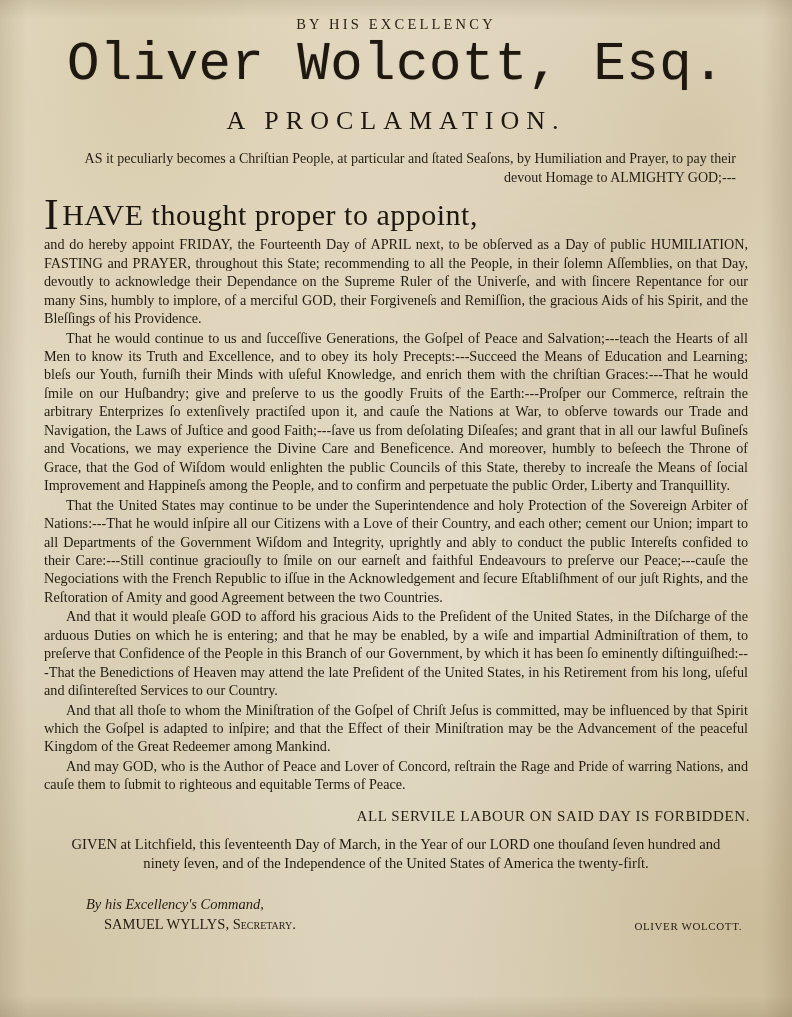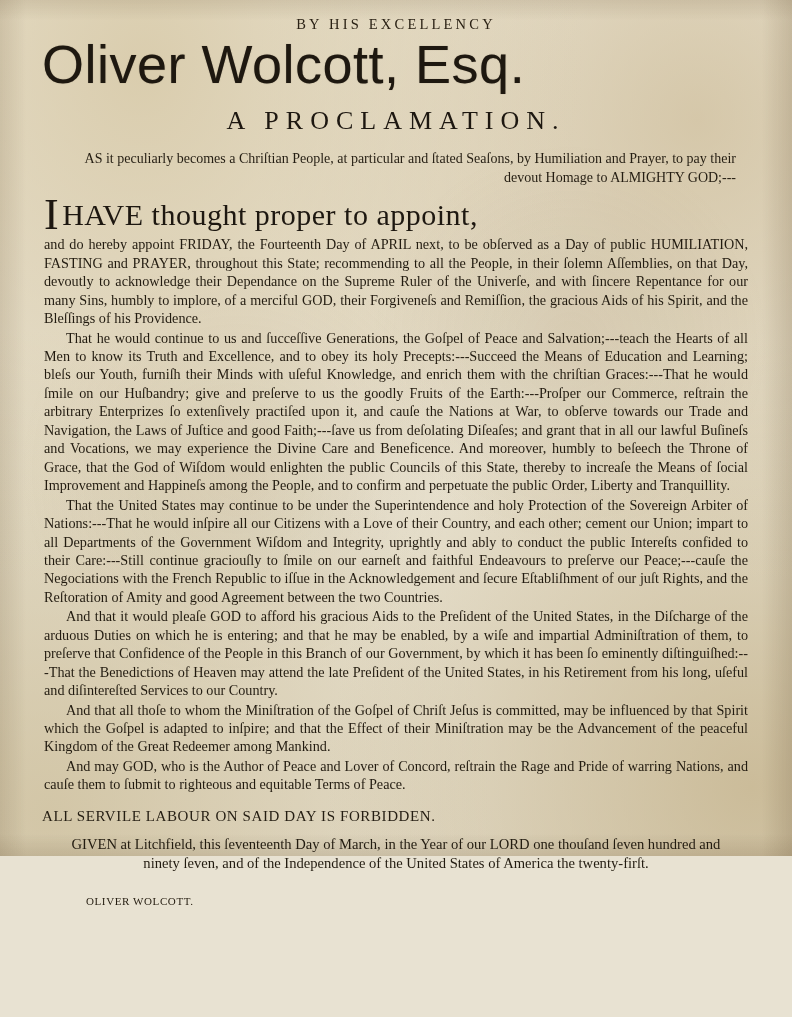--- a/index.html
+++ b/index.html
@@ -10,21 +10,21 @@
     width: 792px;
     height: 1017px;
     background: #e8e2d2;
     font-family: "Liberation Serif", serif;
     color: #241c10;
     overflow: hidden;
   }
   .page {
     position: relative;
     width: 792px;
-    height: 856px;
+    height: 1017px;
     box-sizing: border-box;
     padding: 14px 42px 10px 42px;
     background:
       radial-gradient(ellipse at 18% 8%, rgba(214,200,166,0.85) 0%, rgba(214,200,166,0) 48%),
       radial-gradient(ellipse at 88% 14%, rgba(203,186,150,0.7) 0%, rgba(203,186,150,0) 45%),
       radial-gradient(ellipse at 95% 92%, rgba(197,180,142,0.8) 0%, rgba(197,180,142,0) 40%),
       radial-gradient(ellipse at 6% 95%, rgba(205,191,156,0.75) 0%, rgba(205,191,156,0) 42%),
       linear-gradient(180deg, #efe9da 0%, #eae3d2 30%, #e6dfcc 62%, #e2dac6 100%);
   }
   .page:after {
@@ -45,23 +45,24 @@
 
   .excellency {
     text-align: center;
     font-size: 14.5px;
     letter-spacing: 3.2px;
     font-family: "Liberation Serif", serif;
     color: #2a2114;
     margin: 2px 0 2px 0;
   }
   .name {
+    text-align: center;
     font-size: 54px;
     line-height: 1.02;
-    font-family: Liberation Sans, sans-serif;
+    font-family: Liberation Mono, monospace;
     letter-spacing: 0.5px;
     margin: 4px 0 2px 0;
     color: #1e1810;
     text-shadow: 0 0 1px rgba(40,30,15,0.35);
   }
   .subtitle {
     text-align: center;
     font-size: 15.5px;
     letter-spacing: 0.4px;
     margin: 10px 0 6px 0;
@@ -103,21 +104,21 @@
   .dropcap {
     font-size: 44px;
     line-height: 0.85;
     vertical-align: -4px;
     margin-right: 3px;
   }
   .it { font-style: italic; }
   .sc { font-variant: small-caps; }
 
   .servile {
-    text-align: left;
+    text-align: right;
     font-variant: small-caps;
     font-size: 15px;
     letter-spacing: 0.6px;
     margin: 14px 0 10px 0;
     color: #241d12;
   }
   .given {
     font-size: 14.6px;
     line-height: 1.32;
     text-align: center;
@@ -171,17 +172,21 @@
       <p class="para">And that it would pleaſe GOD to afford his gracious Aids to the Preſident of the United States, in the Diſcharge of the arduous Duties on which he is entering; and that he may be enabled, by a wiſe and impartial Adminiſtration of them, to preſerve that Confidence of the People in this Branch of our Government, by which it has been ſo eminently diſtinguiſhed:---That the Benedictions of Heaven may attend the late Preſident of the United States, in his Retirement from his long, uſeful and diſintereſted Services to our Country.</p>
       <p class="para">And that all thoſe to whom the Miniſtration of the Goſpel of Chriſt Jeſus is committed, may be influenced by that Spirit which the Goſpel is adapted to inſpire; and that the Effect of their Miniſtration may be the Advancement of the peaceful Kingdom of the Great Redeemer among Mankind.</p>
       <p class="para">And may GOD, who is the Author of Peace and Lover of Concord, reſtrain the Rage and Pride of warring Nations, and cauſe them to ſubmit to righteous and equitable Terms of Peace.</p>
     </div>
 
     <div class="servile">ALL SERVILE LABOUR ON SAID DAY IS FORBIDDEN.</div>
 
     <div class="given">GIVEN at Litchfield, this ſeventeenth Day of March, in the Year of our LORD one thouſand ſeven hundred and ninety ſeven, and of the Independence of the United States of America the twenty-firſt.</div>
 
     <div class="signblock">
+      <div class="command">
+        <div class="l1">By his Excellency's Command,</div>
+        <div class="l2">SAMUEL WYLLYS, Secretary.</div>
+      </div>
       <div class="signature">OLIVER WOLCOTT.</div>
     </div>
 
   </div>
 </div>
 
 </body></html>

